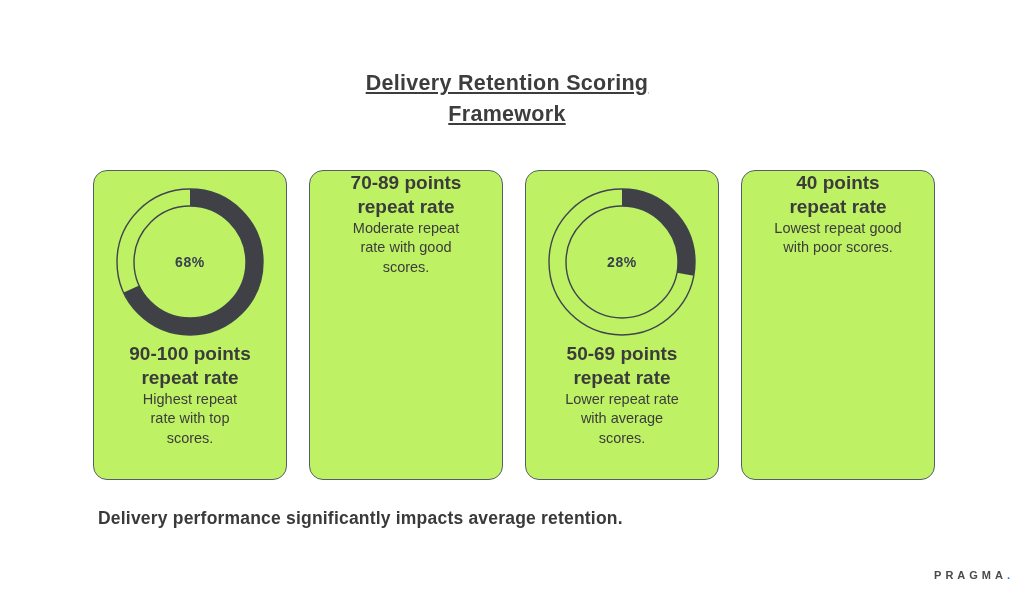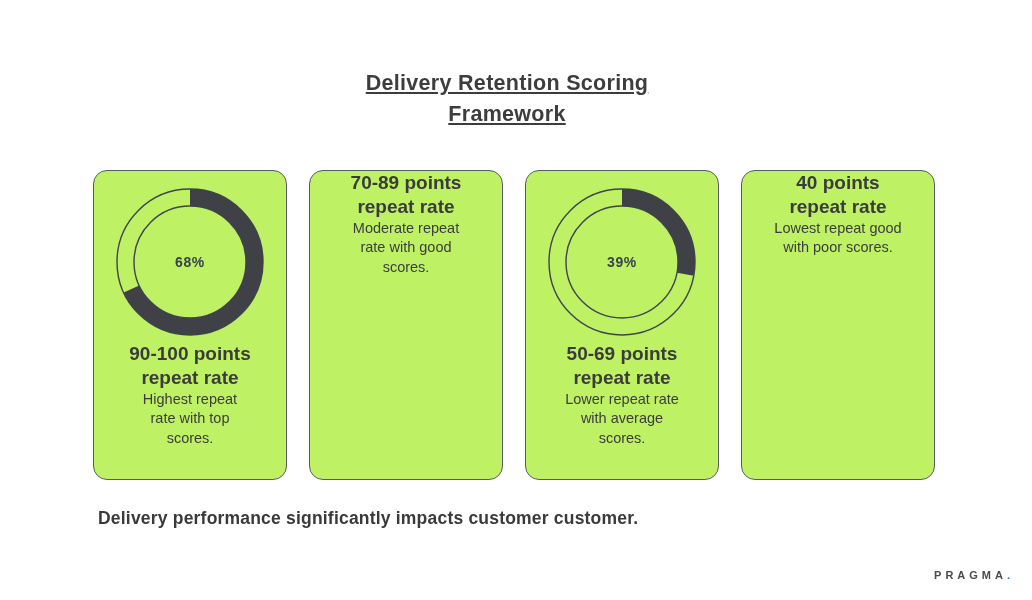--- a/index.html
+++ b/index.html
@@ -150,35 +150,35 @@
 scores.</p>
     </article>
 
     <article class="card">
       <div class="donut-wrap">
         <svg viewBox="0 0 160 160">
           <circle class="ring-track" cx="80" cy="80" r="73"></circle>
           <circle class="ring-track" cx="80" cy="80" r="56"></circle>
           <circle class="ring-arc" cx="80" cy="80" r="64.5" transform="rotate(-90 80 80)" stroke-dasharray="113.47 405.27"></circle>
         </svg>
-        <span class="pct-label">39%</span>
+        <span class="pct-label">28%</span>
       </div>
       <h2 class="card-title">50-69 points
 repeat rate</h2>
       <p class="card-desc">Lower repeat rate
 with average
 scores.</p>
     </article>
 
     <article class="card">
       <h2 class="card-title">40 points
 repeat rate</h2>
       <p class="card-desc">Lowest repeat good
 with poor scores.</p>
     </article>
 
   </section>
 
-  <p class="footer-note">Delivery performance significantly impacts customer customer.</p>
+  <p class="footer-note">Delivery performance significantly impacts average retention.</p>
 
   <div class="brand"><span>PRAGMA</span><span class="brand-dot">.</span></div>
 
 </div>
 
 </body></html>

